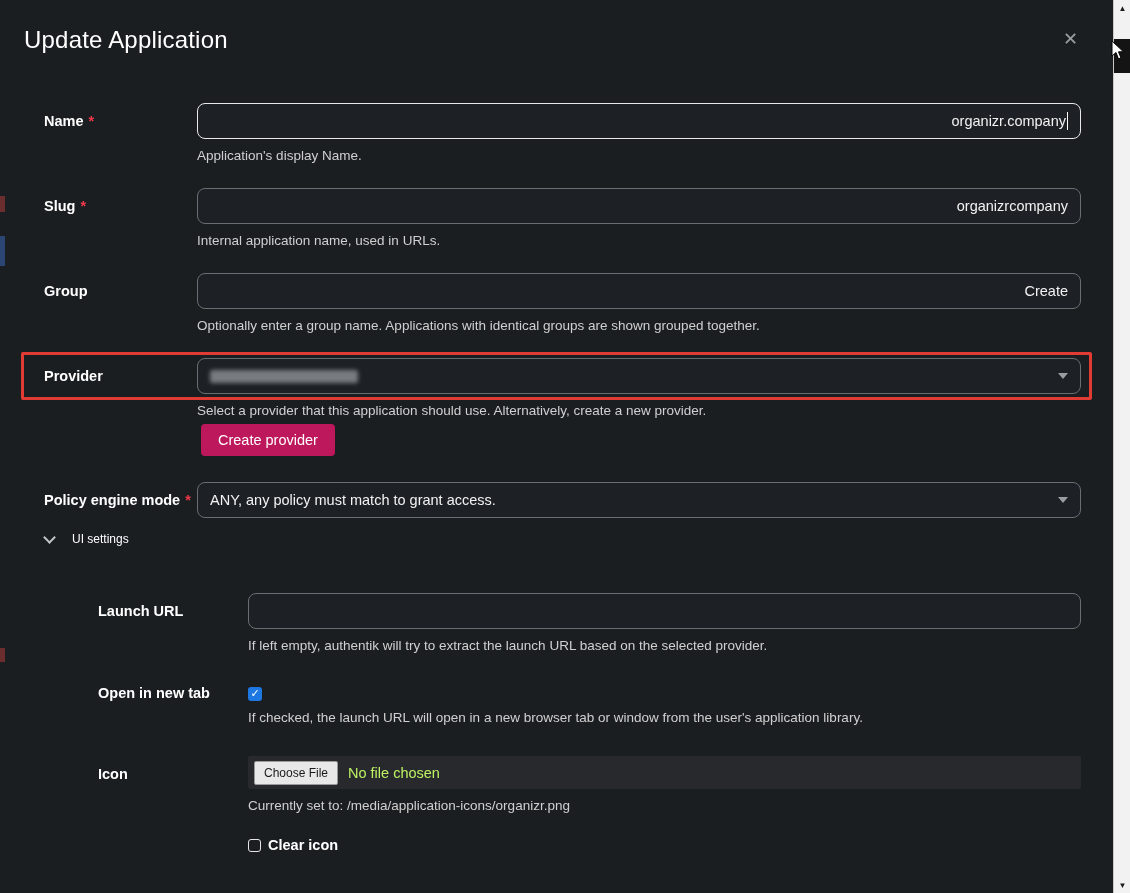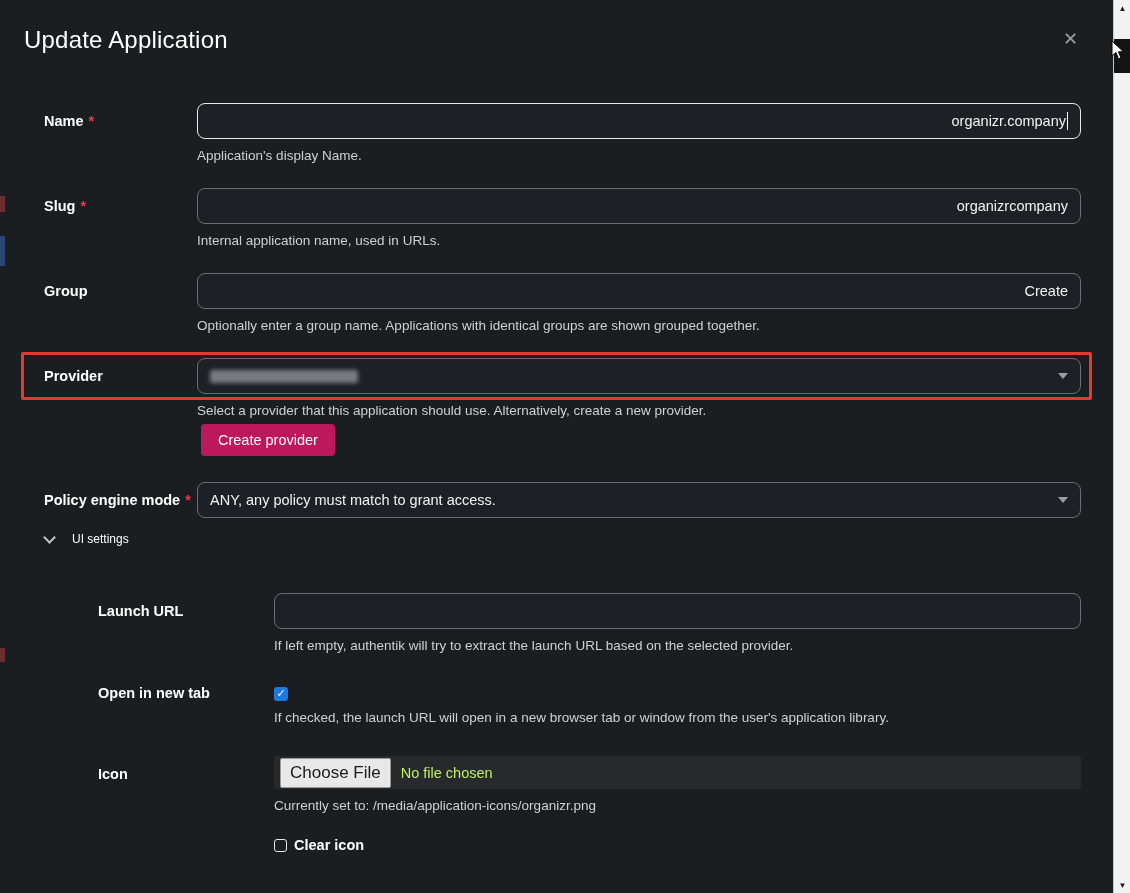--- a/index.html
+++ b/index.html
@@ -22,21 +22,21 @@
   .modal-title { font-size: 24px; font-weight: 500; letter-spacing: .2px; }
   .close-btn {
     position: absolute; top: 4px; right: 3px;
     background: none; border: none; color: #9a9da1;
     font-size: 18px; line-height: 18px; cursor: pointer;
     font-family: inherit;
   }
 
   .row { display: flex; align-items: flex-start; position: relative; margin-bottom: 25px; margin-left: 20px; }
   .label-col { width: 153px; flex: 0 0 153px; padding-top: 10px; font-size: 14.5px; font-weight: 700; white-space: nowrap; }
-  .row.nested { padding-left: 54px; gap: 26px; }
+  .row.nested { padding-left: 54px; }
   .row.nested .label-col { width: 150px; flex: 0 0 150px; }
   .field-col { flex: 1 1 auto; min-width: 0; }
   .req { color: #f0384a; margin-left: 5px; font-weight: 700; }
 
   .text-input, .select-input {
     display: flex; align-items: center;
     width: 100%; height: 36px;
     background: #1d2125;
     border: 1px solid #6a6e73;
     border-radius: 8px;
@@ -96,21 +96,21 @@
 
   .file-row {
     display: flex; align-items: center;
     width: 100%; height: 33px;
     background: #27292d; border-radius: 2px;
   }
   .file-btn {
     margin-left: 6px;
     background: #e8e8e8; color: #1a1a1a;
     border: 1px solid #999; border-radius: 2px;
-    font-size: 17px; font-family: inherit;
+    font-size: 12px; font-family: inherit;
     padding: 4px 9px; cursor: pointer;
   }
   .file-status { margin-left: 10px; font-size: 14.5px; color: #bef264; }
 
   .clear-line { display: flex; align-items: center; gap: 7px; margin-top: 24px; }
   .clear-label { font-size: 14.5px; font-weight: 700; }
 
   
   .scrollbar {
     position: absolute; top: 0; right: 0;

